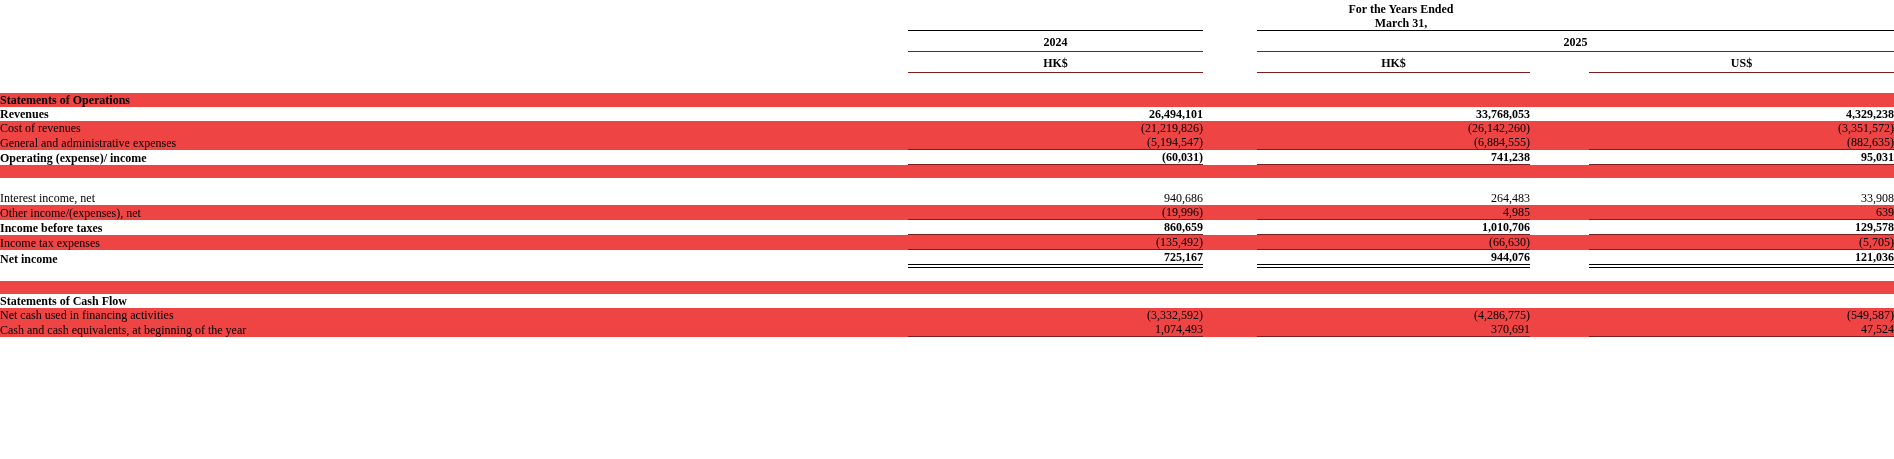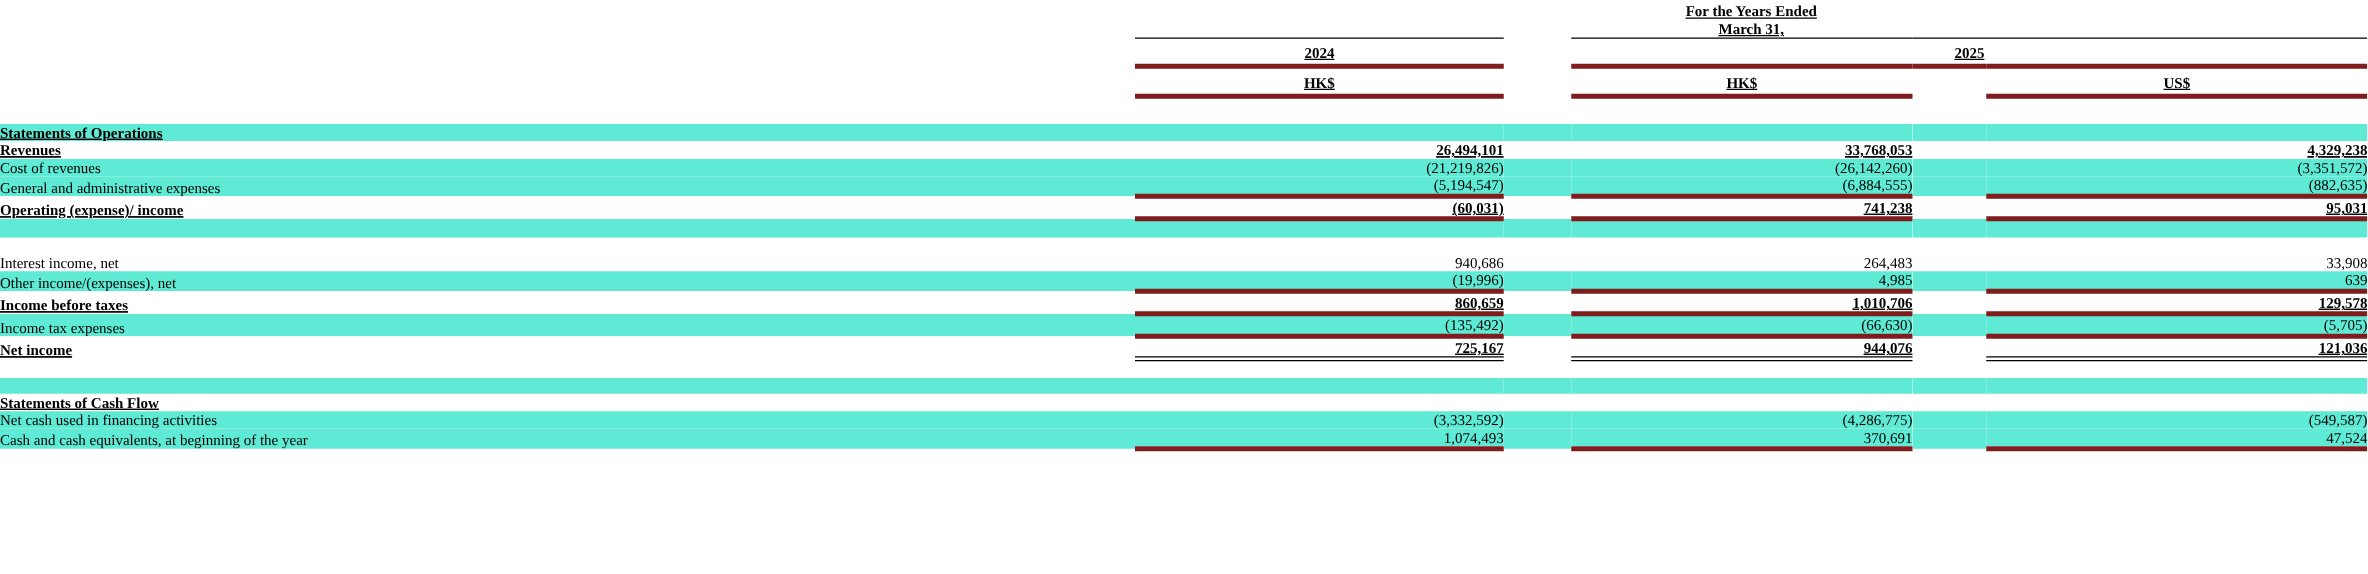--- a/index.html
+++ b/index.html
@@ -26,23 +26,23 @@
     padding: 0;
     vertical-align: bottom;
     line-height: 13px;
     height: 14px;
     overflow: hidden;
     white-space: nowrap;
   }
   td.label { padding-left: 3px; text-align: left; }
   td.num   { text-align: right; padding-right: 10px; }
   td.center{ text-align: center; }
-  tr.hl td { background: #5eead4; }
-  tr.bold td, .bold { font-weight: bold; text-decoration: underline; }
-  td.single { border-bottom: 4px solid #7f1d1d; }
+  tr.hl td { background: #ef4444; }
+  tr.bold td, .bold { font-weight: bold; }
+  td.single { border-bottom: 1px solid #7f1d1d; }
   td.double { border-bottom: 4px double #000; }
   td.topline { border-top: 1px solid #000; }
   tr.titlerow td { line-height: 14px; height: auto; }
   tr.hdr td { height: 17px; padding-top: 1px; padding-bottom: 2px; }
   tr.spacer td { height: 20px; }
   tr.gap-sm td { height: 13px; }
 </style>
 </head>
 <body>
 

